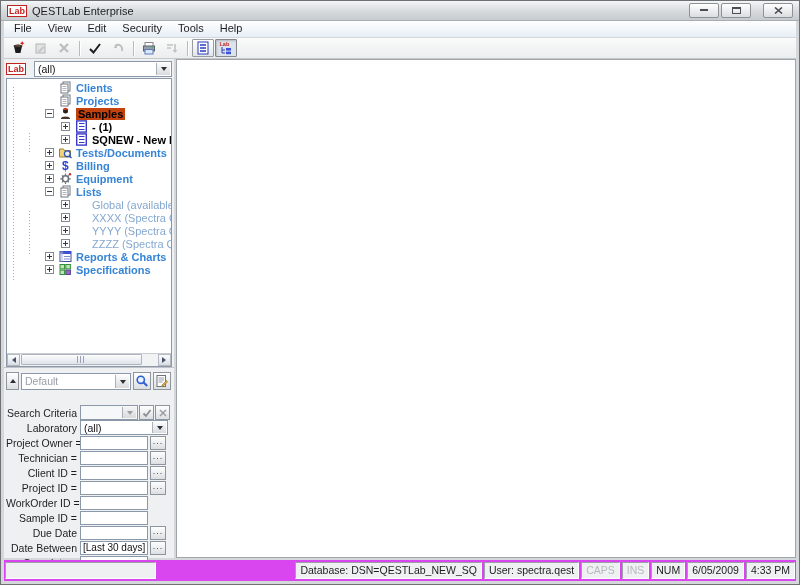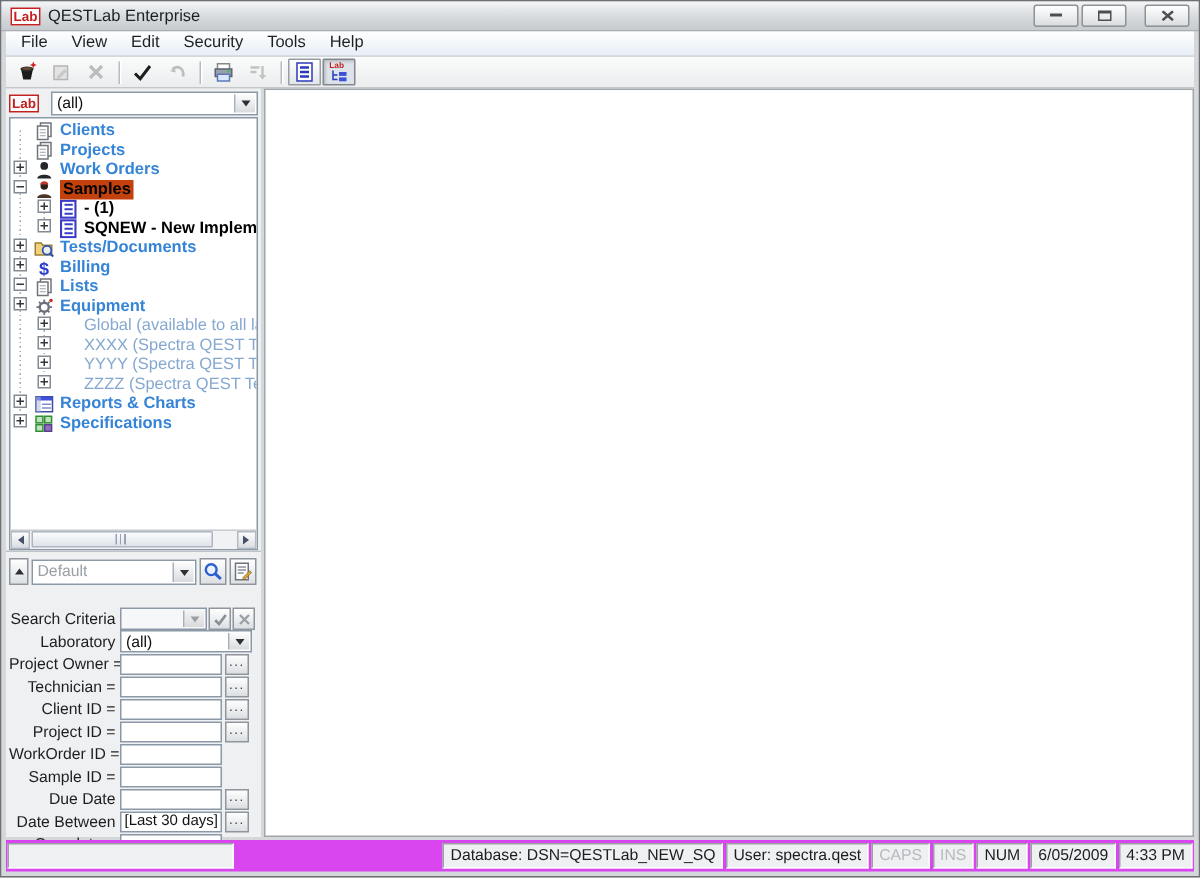--- a/index.html
+++ b/index.html
@@ -58,21 +58,21 @@
 
   
   .tree-wrap { flex:1; margin:0 2px; border:1px solid #8b98a8; background:#fff;
                display:flex; flex-direction:column; overflow:hidden; min-height:0; }
   .tree-rows { flex:1; position:relative; padding-top:2px; overflow:hidden; }
   .guide { position:absolute; width:1px;
            background-image:repeating-linear-gradient(to bottom,#a6abb1 0 1px,transparent 1px 3px); }
   .g1 { left:6px; top:8px; height:195px; }
   .g2a { left:22px; top:54px; height:19px; }
   .g2b { left:22px; top:132px; height:45px; }
-  .trow { height:13px; display:flex; white-space:nowrap; position:relative; }
+  .trow { height:13px; display:flex; align-items:center; white-space:nowrap; position:relative;margin-left:36px; }
   .trow.lvl1 { padding-left:2px; }
   .trow.lvl2 { padding-left:18px; }
   .exp { width:9px; height:9px; flex:none; margin-right:4px; background:#fff;
          border:1px solid #848a93; position:relative; }
   .exp::before { content:""; position:absolute; left:1px; right:1px; top:3px; height:1px; background:#33373b; }
   .exp.plus::after { content:""; position:absolute; top:1px; bottom:1px; left:3px; width:1px; background:#33373b; }
   .exp.none { visibility:hidden; }
   .ticon { width:15px; height:13px; flex:none; margin-right:3px; display:flex; align-items:center; justify-content:center; }
   .tlabel { font-weight:bold; color:#3584d6; font-size:11px; }
   .trow.entry .tlabel { color:#000; }
@@ -261,30 +261,20 @@
                 <span class="exp none"></span>
                 <span class="ticon">
                   <svg width="15" height="13" viewBox="0 0 15 13">
                     <rect x="5" y="1" width="7" height="9" fill="#fff" stroke="#6f747c"></rect>
                     <rect x="3" y="3" width="7" height="9" fill="#fff" stroke="#6f747c"></rect>
                     <path d="M4.5 5.5h4M4.5 7.5h4M4.5 9.5h4" stroke="#9aa0a8" stroke-width="0.8"></path>
                   </svg>
                 </span>
                 <span class="tlabel">Projects</span>
               </div>
-              <div class="trow lvl1 category">
-                <span class="exp plus"></span>
-                <span class="ticon">
-                  <svg width="15" height="13" viewBox="0 0 15 13">
-                    <circle cx="7.5" cy="3.6" r="2.6" fill="#23272b"></circle>
-                    <path d="M2.8 12c0-3.4 9.4-3.4 9.4 0z" fill="#23272b"></path>
-                  </svg>
-                </span>
-                <span class="tlabel">Work Orders</span>
-              </div>
               <div class="trow lvl1 selected">
                 <span class="exp minus"></span>
                 <span class="ticon">
                   <svg width="15" height="13" viewBox="0 0 15 13">
                     <circle cx="7.5" cy="4" r="2.5" fill="#2a2118"></circle>
                     <path d="M4.7 3a2.9 2.9 0 0 1 5.6 0z" fill="#c0392b"></path>
                     <path d="M2.8 12c0-3.3 9.4-3.3 9.4 0z" fill="#4a3528"></path>
                   </svg>
                 </span>
                 <span class="tlabel">Samples</span>
@@ -323,40 +313,40 @@
               <div class="trow lvl1 category">
                 <span class="exp plus"></span>
                 <span class="ticon">
                   <svg width="15" height="13" viewBox="0 0 15 13">
                     <text x="4" y="11" font-size="12" font-weight="bold" fill="#2b3fd0">$</text>
                   </svg>
                 </span>
                 <span class="tlabel">Billing</span>
               </div>
               <div class="trow lvl1 category">
+                <span class="exp plus"></span>
+                <span class="ticon">
+                  <svg width="15" height="13" viewBox="0 0 15 13">
+                    <circle cx="7.5" cy="6.8" r="3" fill="none" stroke="#6d727b" stroke-width="1.6"></circle>
+                    <path d="M7.5 1.6v1.8M7.5 10.2V12M2.3 6.8h1.8M10.9 6.8h1.8M4 3.3l1.2 1.2M9.8 9.1l1.2 1.2M11 3.3L9.8 4.5M5.2 9.1L4 10.3" stroke="#6d727b" stroke-width="1.2"></path>
+                    <circle cx="12" cy="2.3" r="1.2" fill="#c2322b"></circle>
+                  </svg>
+                </span>
+                <span class="tlabel">Equipment</span>
+              </div>
+              <div class="trow lvl1 category">
                 <span class="exp minus"></span>
                 <span class="ticon">
                   <svg width="15" height="13" viewBox="0 0 15 13">
                     <rect x="5" y="1" width="7" height="9" fill="#fff" stroke="#6f747c"></rect>
                     <rect x="3" y="3" width="7" height="9" fill="#fff" stroke="#6f747c"></rect>
                     <path d="M4.5 5.5h4M4.5 7.5h4M4.5 9.5h4" stroke="#9aa0a8" stroke-width="0.8"></path>
                   </svg>
                 </span>
                 <span class="tlabel">Lists</span>
-              </div>
-              <div class="trow lvl1 category">
-                <span class="exp plus"></span>
-                <span class="ticon">
-                  <svg width="15" height="13" viewBox="0 0 15 13">
-                    <circle cx="7.5" cy="6.8" r="3" fill="none" stroke="#6d727b" stroke-width="1.6"></circle>
-                    <path d="M7.5 1.6v1.8M7.5 10.2V12M2.3 6.8h1.8M10.9 6.8h1.8M4 3.3l1.2 1.2M9.8 9.1l1.2 1.2M11 3.3L9.8 4.5M5.2 9.1L4 10.3" stroke="#6d727b" stroke-width="1.2"></path>
-                    <circle cx="12" cy="2.3" r="1.2" fill="#c2322b"></circle>
-                  </svg>
-                </span>
-                <span class="tlabel">Equipment</span>
               </div>
               <div class="trow lvl2 subtle">
                 <span class="exp plus"></span>
                 <span class="ticon">
                   <svg width="15" height="13" viewBox="0 0 15 13"></svg>
                 </span>
                 <span class="tlabel">Global (available to all labs)</span>
               </div>
               <div class="trow lvl2 subtle">
                 <span class="exp plus"></span>

